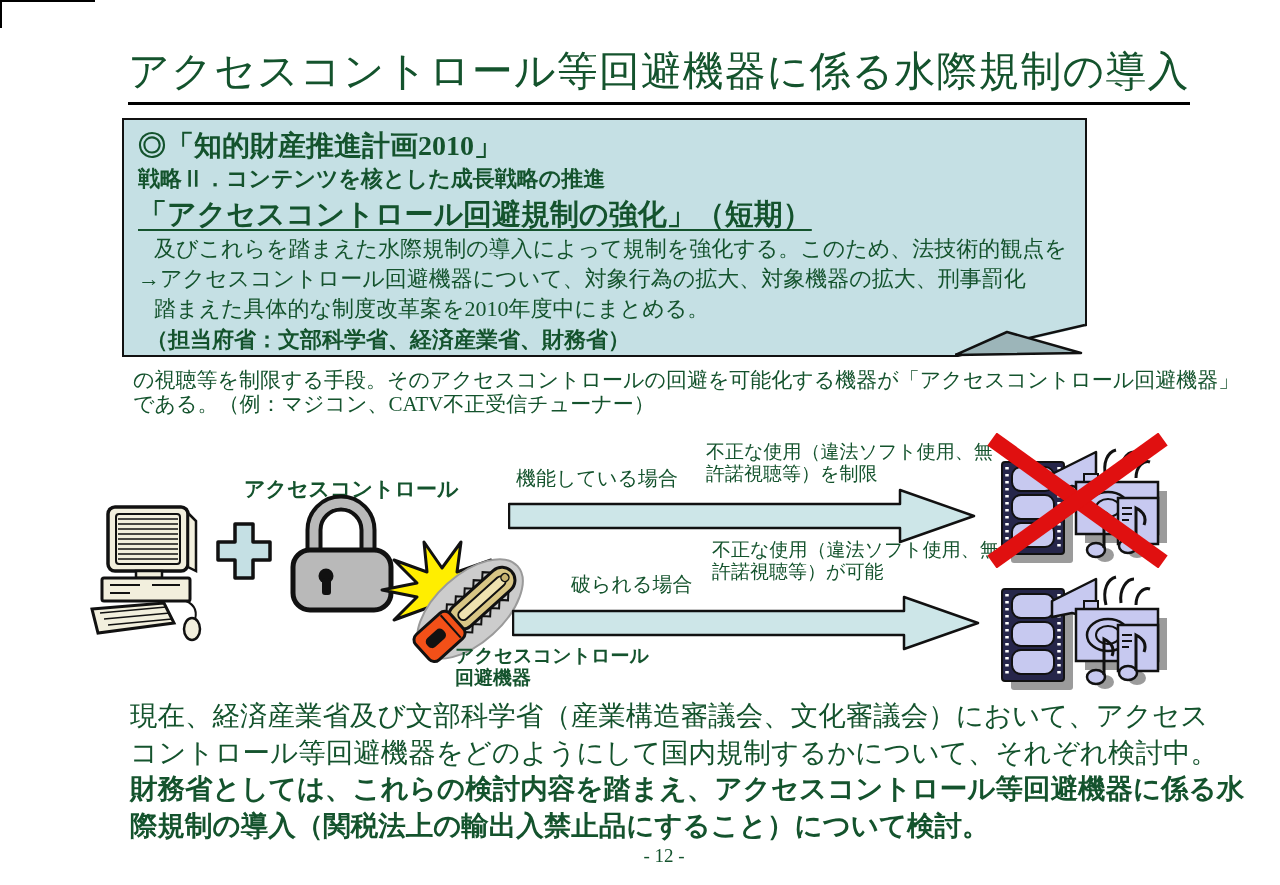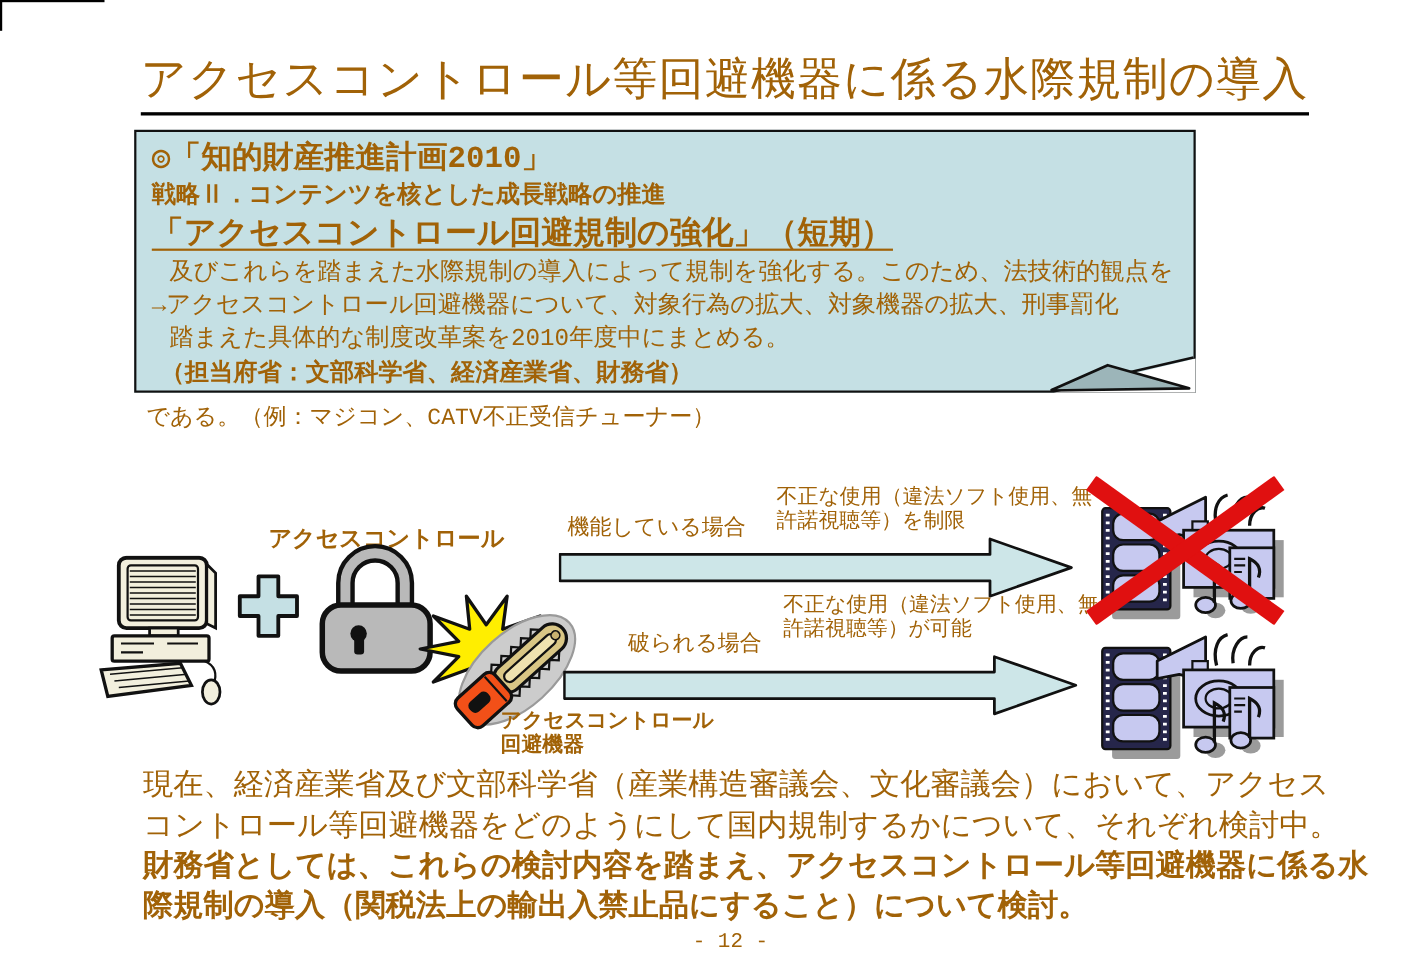--- a/index.html
+++ b/index.html
@@ -1,18 +1,18 @@
 <!DOCTYPE html>
 <html lang="ja"><head>
 <meta charset="utf-8">
 <style>
   html,body{margin:0;padding:0;background:#fff;}
   .slide{
     position:relative;width:1280px;height:885px;background:#ffffff;overflow:hidden;
-    font-family:Liberation Mono, monospace;color:#a16207;
+    font-family:Liberation Serif, serif;color:#14532d;
   }
   .artifact{position:absolute;background:#000;}
   .title{
     position:absolute;left:128px;top:44px;
     font-size:41px;font-weight:500;letter-spacing:1px;white-space:nowrap;
     border-bottom:3px solid #000;padding-bottom:3px;
   }
   .info-box{
     position:absolute;left:122px;top:118px;width:947px;height:215px;
     background:#c5e0e4;border:2px solid #111;padding:8px 0 12px 14px;
@@ -53,20 +53,21 @@
     <div class="ib-body indent">踏まえた具体的な制度改革案を2010年度中にまとめる。</div>
     <div class="ib-ministries">（担当府省：文部科学省、経済産業省、財務省）</div>
     <svg class="fold" width="132" height="38" viewBox="0 0 132 38">
       <polygon points="3,38 132,38 132,7" fill="#ffffff"></polygon>
       <polyline points="0,36 130,6" fill="none" stroke="#111" stroke-width="2.5"></polyline>
       <polygon points="0,36 52,13 126,34" fill="#9cb5b9" stroke="#111" stroke-width="2.5" stroke-linejoin="round"></polygon>
     </svg>
   </div>
 
   <div class="note">
+    <div>の視聴等を制限する手段。そのアクセスコントロールの回避を可能化する機器が「アクセスコントロール回避機器」</div>
     <div>である。（例：マジコン、CATV不正受信チューナー）</div>
   </div>
 
   <svg class="icon" style="left:90px;top:505px;" width="126" height="142" viewBox="0 0 126 142">
     <g stroke="#111" fill="#f2efdd">
       <rect x="18" y="2" width="80" height="64" rx="7" stroke-width="3.5"></rect>
       <polygon points="98,8 106,16 106,66 98,62" stroke-width="2.5"></polygon>
       <rect x="26" y="9" width="64" height="50" rx="3" stroke-width="2"></rect>
       <path d="M28,14 h60 M28,19 h60 M28,24 h60 M28,29 h60 M28,34 h60 M28,39 h60 M28,44 h60 M28,49 h60 M28,54 h60" stroke-width="1.4" fill="none"></path>
       <rect x="46" y="66" width="26" height="7" stroke-width="2.5"></rect>

